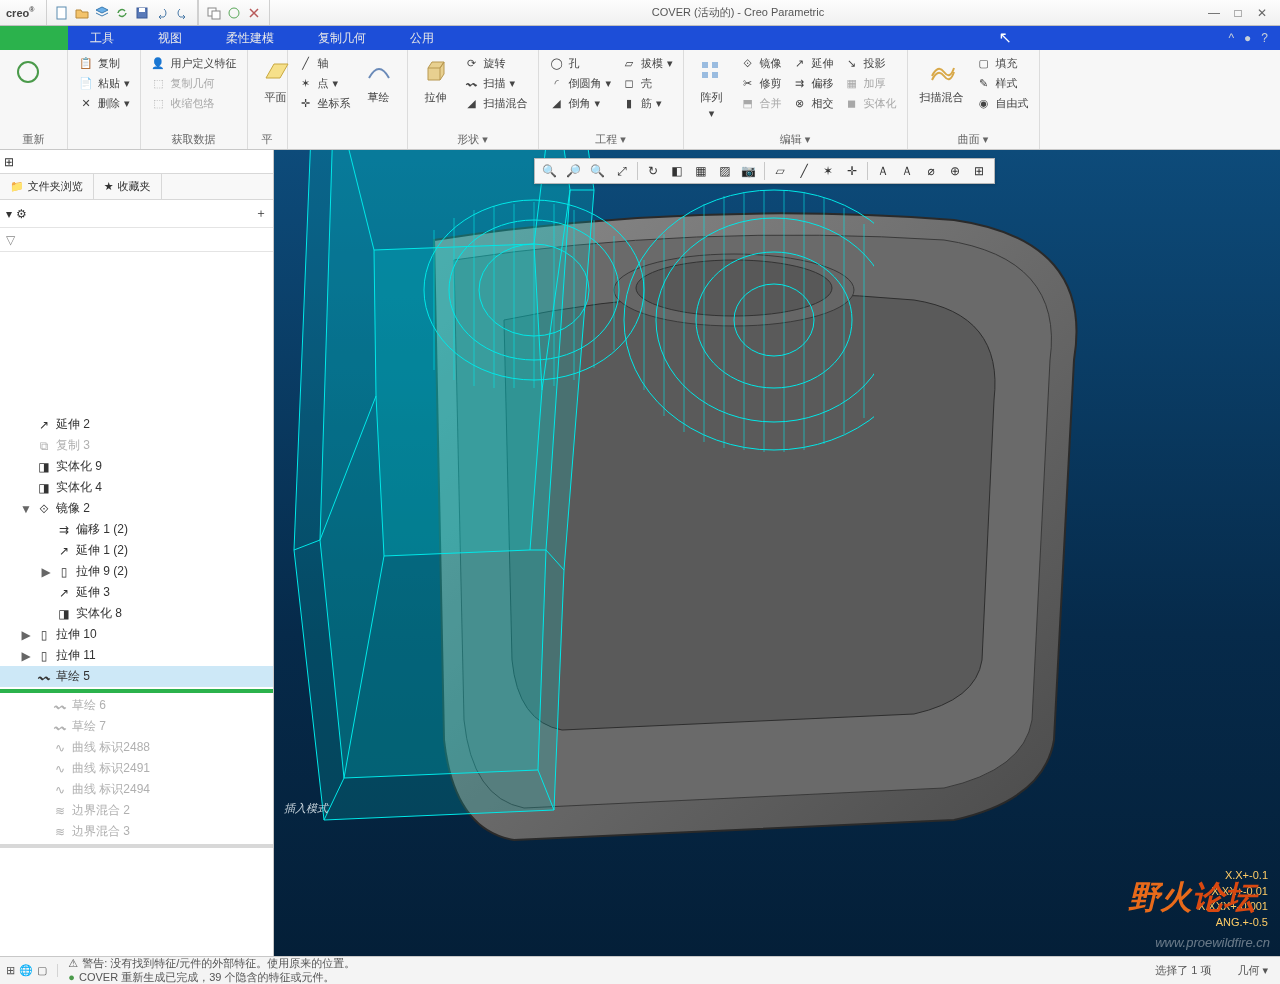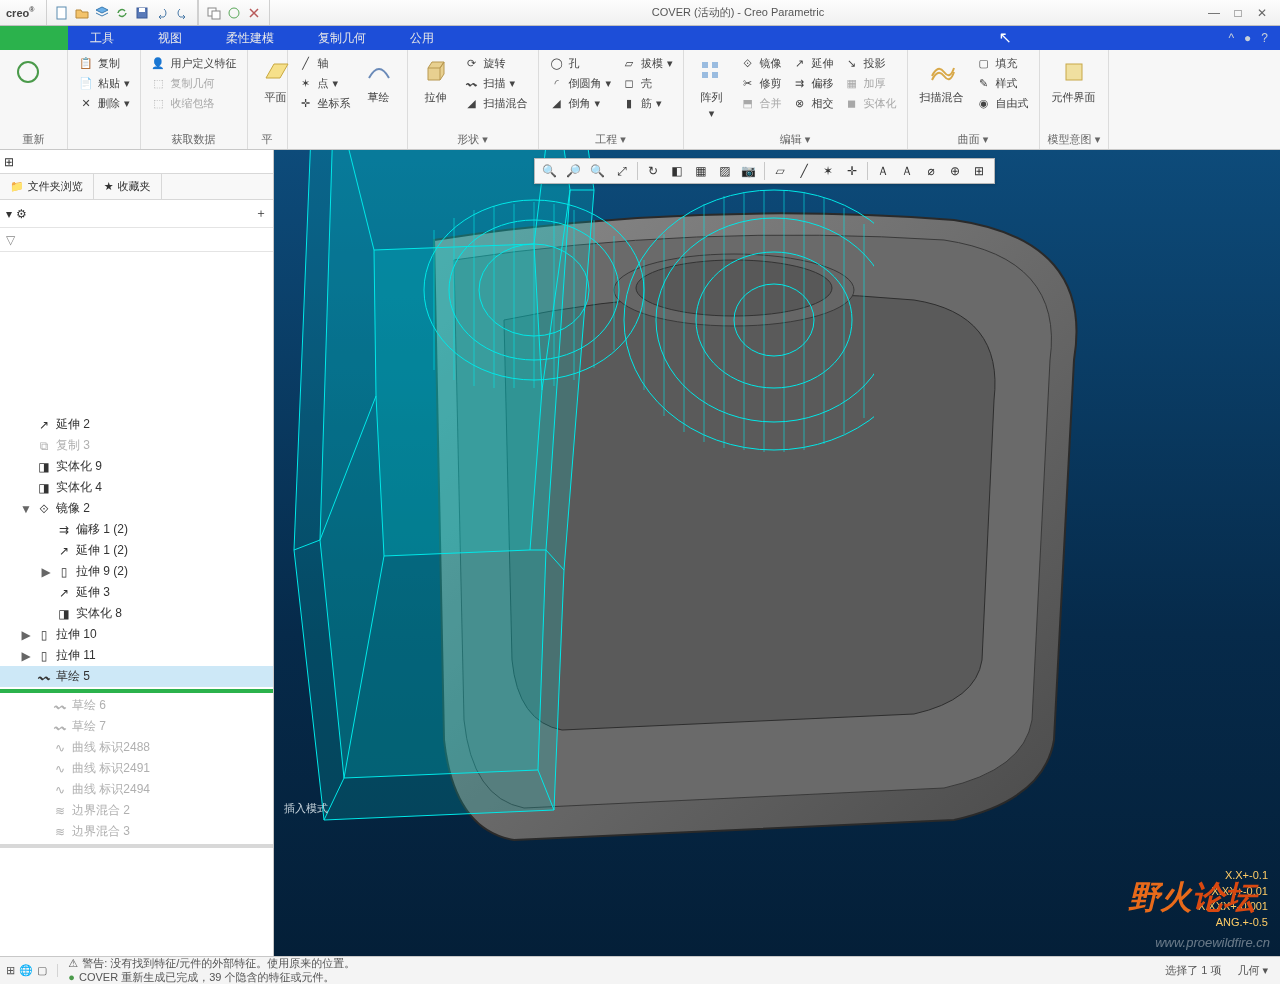--- a/index.html
+++ b/index.html
@@ -53,32 +53,32 @@
 .tree .sep { height:4px; background:#2bb24c; margin:2px 0; }
 .tree .sep.gray { background:#d8d8d8; }
 
 .viewport { flex:1; position:relative; background: linear-gradient(#0d4b7a, #062a4a 60%, #041f38); overflow:hidden; }
 .view-toolbar { position:absolute; top:8px; left:260px; height:26px; background:#f6f6f6; border:1px solid #b8b8b8; display:flex; align-items:center; padding:0 4px; gap:2px; box-shadow:0 1px 3px rgba(0,0,0,.2); }
 .vbtn { width:22px; height:22px; display:flex; align-items:center; justify-content:center; cursor:pointer; }
 .view-toolbar .vsep { width:1px; height:18px; background:#c8c8c8; margin:0 2px; }
 
 .model-shaded { position:absolute; left:120px; top:30px; width:820px; height:740px; }
 .model-wire { position:absolute; left:-40px; top:-120px; width:640px; height:820px; }
-.insert-label { position:absolute; left:10px; bottom:140px; color:#c8d4dc; font-size:11px; }
+.insert-label { position:absolute; left:10px; bottom:140px; color:#c8d4dc; font-size:11px;font-style:italic; }
 .readout { position:absolute; right:12px; bottom:26px; color:#ffcc66; font-size:11px; text-align:right; line-height:1.4;margin-top:16px; }
 .watermark { position:absolute; right:10px; bottom:6px; color:rgba(255,255,255,.4); font-size:13px; font-style:italic; }
 .forum-logo { position:absolute; right:24px; bottom:36px; font-size:32px; font-weight:bold; font-style:italic; }
 .forum-logo .a { color:#e86a1a; } .forum-logo .b { color:#d94810; }
 
 
 .statusbar { height:28px; background:#f4f4f4; border-top:1px solid #c8c8c8; display:flex; align-items:center; padding:0 6px; font-size:11px; color:#555; }
 .statusbar .sicons { display:flex; gap:4px; padding-right:10px; border-right:1px solid #d4d4d4; margin-right:10px; }
 .statusbar .msgs { flex:1; line-height:1.2; }
 .statusbar .msgs .line { display:flex; align-items:center; gap:4px; }
-.statusbar .right { display:flex; align-items:flex-start; gap:16px; padding-right:6px; }
+.statusbar .right { display:flex; align-items:flex-start; gap:26px; padding-right:6px; }
 
 .cursor { position:absolute; top:28px; right:268px; font-size:16px; color:#fff; pointer-events:none; }
 
 svg { display:block; }
 </style>
 </head>
 <body>
 
 <div class="titlebar">
   <div class="logo"><span>creo</span><sup>®</sup></div>
@@ -368,33 +368,20 @@
             <span class="ic">✎</span>
             <span>样式</span>
           </div>
         <div class="rbtn">
             <span class="ic">◉</span>
             <span>自由式</span>
           </div>
       </div>
     </div>
     <div class="glabel"><span>曲面</span> ▾</div>
-  </div>
-  <div class="rgroup">
-    <div class="rows">
-        <div class="bigbtn">
-          <div class="bic">
-            <svg width="28" height="28">
-              <rect x="6" y="6" width="16" height="16" fill="#f0e0a0" stroke="#c8a848"></rect>
-            </svg>
-          </div>
-          <span>元件界面</span>
-        </div>
-      </div>
-    <div class="glabel"><span>模型意图</span> ▾</div>
   </div>
 </div>
 
 <div class="main">
   <div class="sidepanel">
     <div class="side-toolbar">
       <span>⊞</span>
     </div>
     <div class="side-tabs">
       <div class="side-tab">📁 <span>文件夹浏览</span></div>

